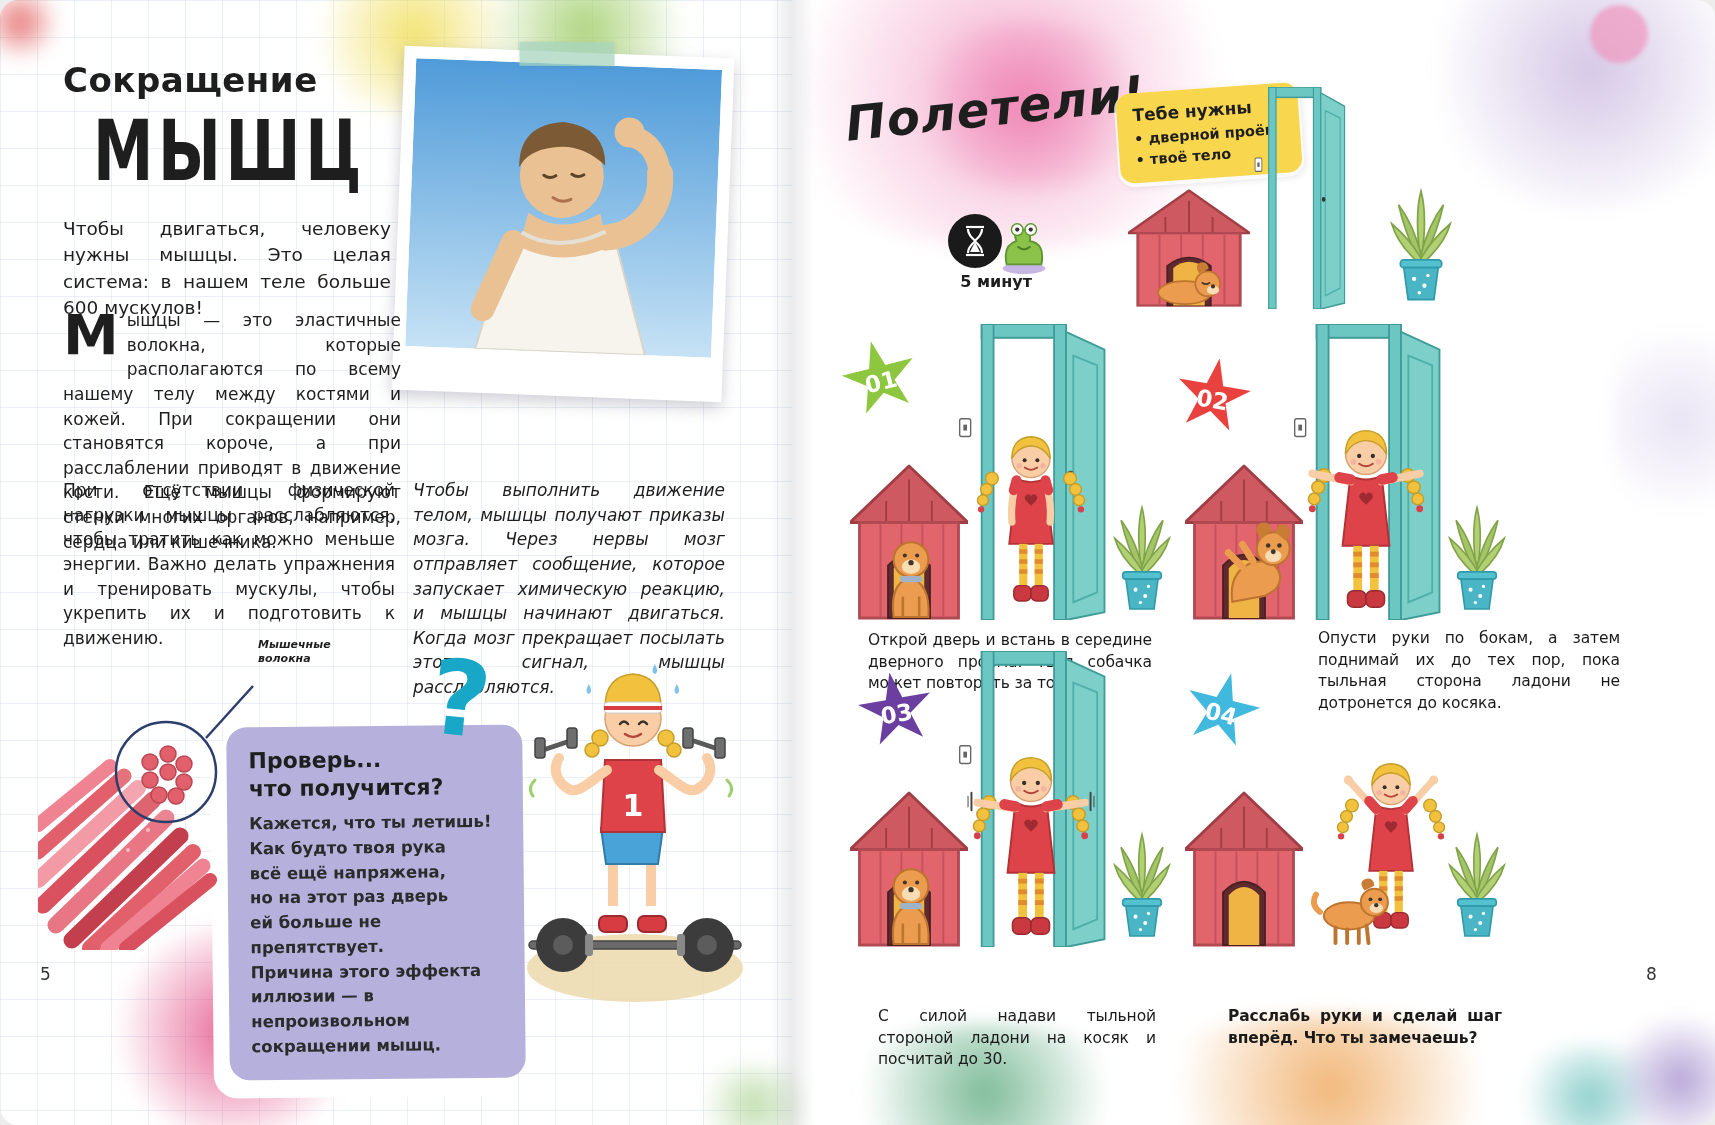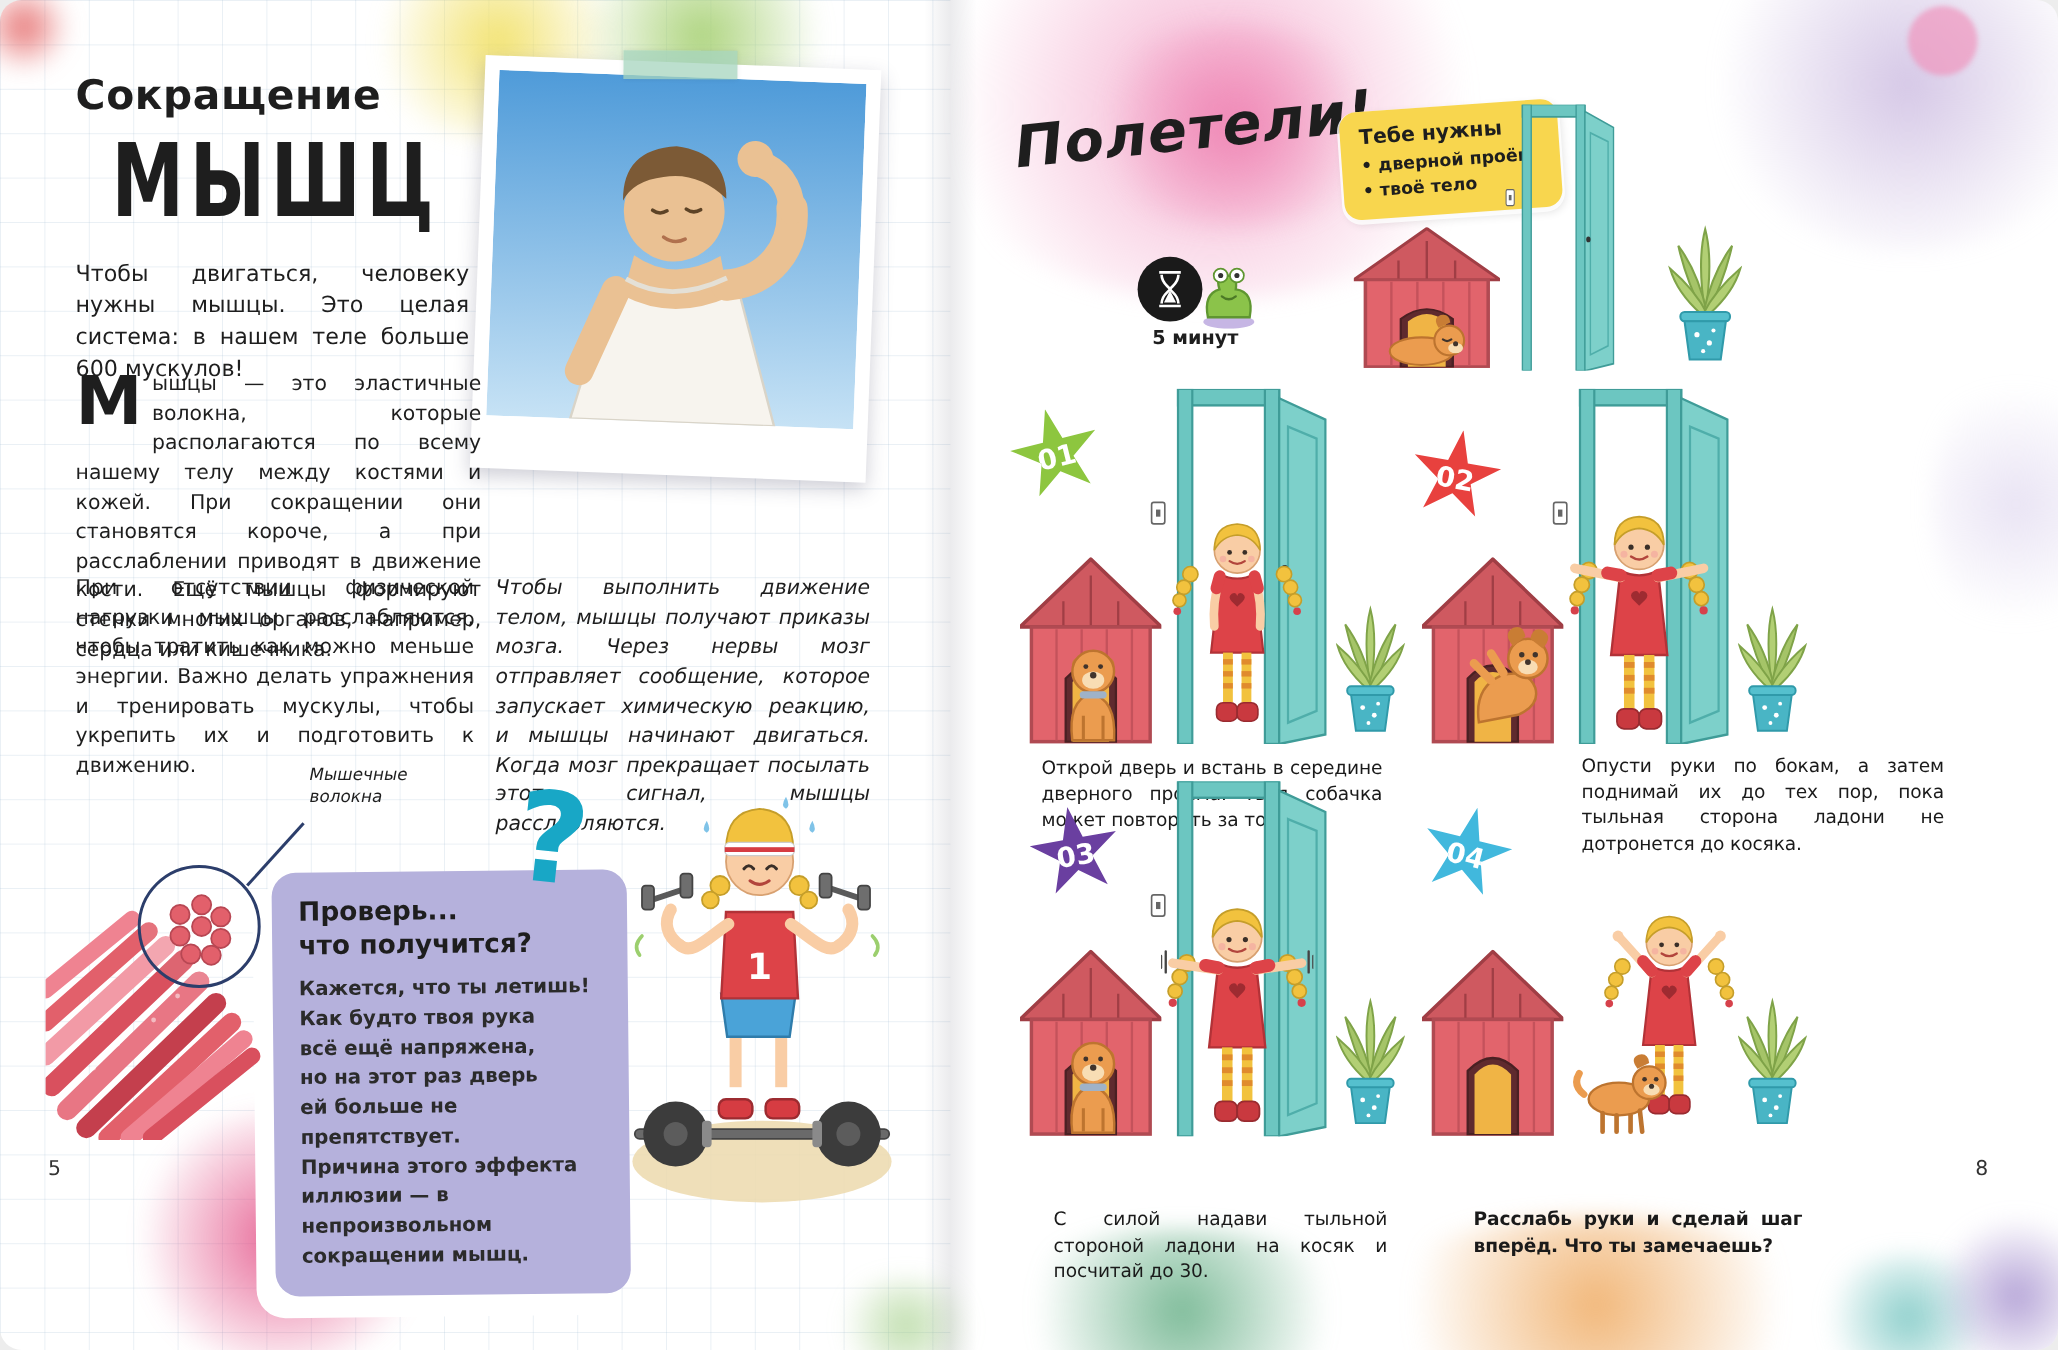--- a/index.html
+++ b/index.html
@@ -14,21 +14,21 @@
   .gutter{left:770px;top:0;width:44px;height:1125px;
     background:linear-gradient(to right,rgba(0,0,0,0),rgba(60,60,80,.10),rgba(0,0,0,0));}
   .splash{border-radius:50%;filter:blur(9px);}
   .dot{border-radius:50%;filter:blur(2px);}
   
   .title-small{font-size:34px;font-weight:700;letter-spacing:.5px;}
   .title-big{font-size:66px;font-weight:900;letter-spacing:5px;transform:scale(.92,1.28);transform-origin:left top;}
   .intro{font-size:18.5px;line-height:1.42;text-align:justify;font-weight:500;}
   .para{font-size:17px;line-height:1.45;text-align:justify;}
   .dropcap{float:left;font-size:56px;line-height:.8;font-weight:700;margin:5px 8px 0 0;}
-  .fiber-label{font-size:14px;font-style:italic;font-weight:400;line-height:1.25;}
+  .fiber-label{font-size:11px;font-style:italic;font-weight:700;line-height:1.25;}
   .qmark{font-size:104px;font-weight:900;color:#18a7c6;transform:rotate(6deg);}
   .checkbox{background:#b5b1dc;border-radius:20px;box-shadow:-12px 14px 0 4px #ffffff;padding:20px 22px;}
   .checkbox h3{margin:0 0 10px 0;font-size:22px;line-height:1.25;}
   .checkbox .bline{font-size:16.5px;font-weight:600;line-height:1.5;color:#2b2b2b;}
   .pagenum{font-size:17px;color:#333;}
   
   .script-title{font-size:48px;font-weight:900;font-style:italic;transform:rotate(-6deg);letter-spacing:1px;}
   .needs-box{background:#f8d64e;border-radius:14px;padding:12px 16px;transform:rotate(-4deg);
              box-shadow:0 2px 0 2px rgba(255,255,255,.8),2px 4px 8px rgba(0,0,0,.12);}
   .needs-box .nb-title{font-size:17px;font-weight:700;margin-bottom:4px;}

